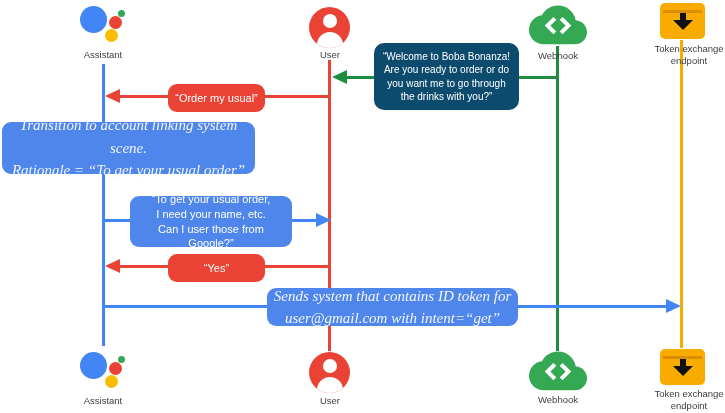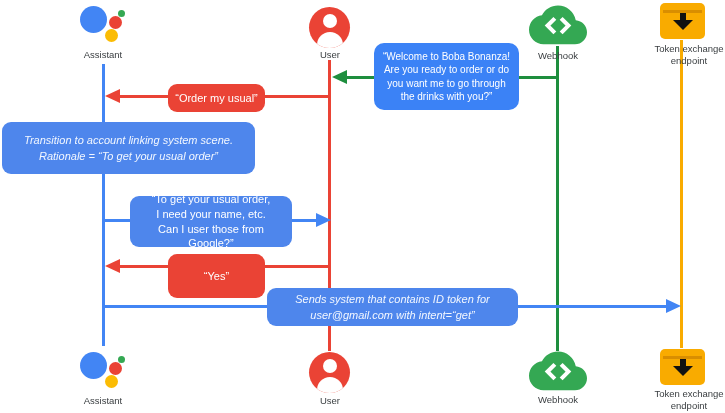--- a/index.html
+++ b/index.html
@@ -13,21 +13,21 @@
   .head-left{position:absolute;width:0;height:0;
     border-top:7.5px solid transparent;border-bottom:7.5px solid transparent;
     border-right:15px solid #000;}
   .head-right{position:absolute;width:0;height:0;
     border-top:7.5px solid transparent;border-bottom:7.5px solid transparent;
     border-left:15px solid #000;}
   
   .msgbox{position:absolute;display:flex;align-items:center;justify-content:center;
     text-align:center;color:#fff;border-radius:9px;white-space:pre-line;
     font-size:11px;line-height:1.34;padding:2px 5px;box-sizing:border-box;z-index:3;}
-  .mono{font-family:Liberation Sans, sans-serif;font-style:italic;font-size:11px;
+  .mono{font-family:Liberation Serif, serif;font-style:italic;font-size:15px;
     line-height:1.5;color:#f2f7ff;}
   
   .actor-label{position:absolute;text-align:center;font-size:9.5px;font-weight:500;
     color:#3c4043;white-space:pre-line;line-height:1.25;z-index:2;}
   
   .assistant-icon{position:absolute;width:56px;height:48px;}
   .assistant-icon .c{position:absolute;border-radius:50%;}
   .a-blue{left:5px;top:4px;width:27px;height:27px;}
   .a-red{left:34px;top:14px;width:13px;height:13px;}
   .a-green{left:43px;top:8px;width:7px;height:7px;}
@@ -66,35 +66,35 @@
 
   <div class="hline" style="left:104px;top:219px;width:214px;background:#4285F4;"></div>
   <div class="head-right" style="left:316px;top:213px;border-left-color:#4285F4;"></div>
 
   <div class="hline" style="left:118px;top:265px;width:212px;background:#EA4335;"></div>
   <div class="head-left" style="left:105px;top:259px;border-right-color:#EA4335;"></div>
 
   <div class="hline" style="left:104px;top:304.5px;width:564px;background:#4285F4;"></div>
   <div class="head-right" style="left:666px;top:298.5px;border-left-color:#4285F4;"></div>
 
-  <div class="msgbox" style="left:374px;top:43px;width:145px;height:67px;background:#3b82f6;font-size:10px;border-radius:10px;">“Welcome to Boba Bonanza!
+  <div class="msgbox" style="left:374px;top:43px;width:145px;height:67px;background:#0c4a6e;font-size:10px;border-radius:10px;">“Welcome to Boba Bonanza!
 Are you ready to order or do
 you want me to go through
 the drinks with you?”</div>
 
   <div class="msgbox" style="left:168px;top:84px;width:97px;height:28px;background:#EA4335;">“Order my usual”</div>
 
   <div class="msgbox mono" style="left:2px;top:122px;width:253px;height:52px;background:#4E86EC;">Transition to account linking system scene.
 Rationale = “To get your usual order”</div>
 
   <div class="msgbox" style="left:130px;top:196px;width:162px;height:51px;background:#4E86EC;">“To get your usual order,
 I need your name, etc.
 Can I user those from Google?”</div>
 
-  <div class="msgbox" style="left:168px;top:254px;width:97px;height:44px;background:#EA4335;">“Yes”</div>
+  <div class="msgbox" style="left:168px;top:254px;width:97px;height:28px;background:#EA4335;">“Yes”</div>
 
   <div class="msgbox mono" style="left:267px;top:288px;width:251px;height:38px;background:#4E86EC;">Sends system that contains ID token for
 user@gmail.com with intent=“get”</div>
 
   <div class="assistant-icon" style="left:75px;top:2px;">
     <div class="c a-blue" style="background:#4285F4;"></div>
     <div class="c a-green" style="background:#34A853;"></div>
     <div class="c a-red" style="background:#EA4335;"></div>
     <div class="c a-yellow" style="background:#FBBC04;"></div>
   </div>

